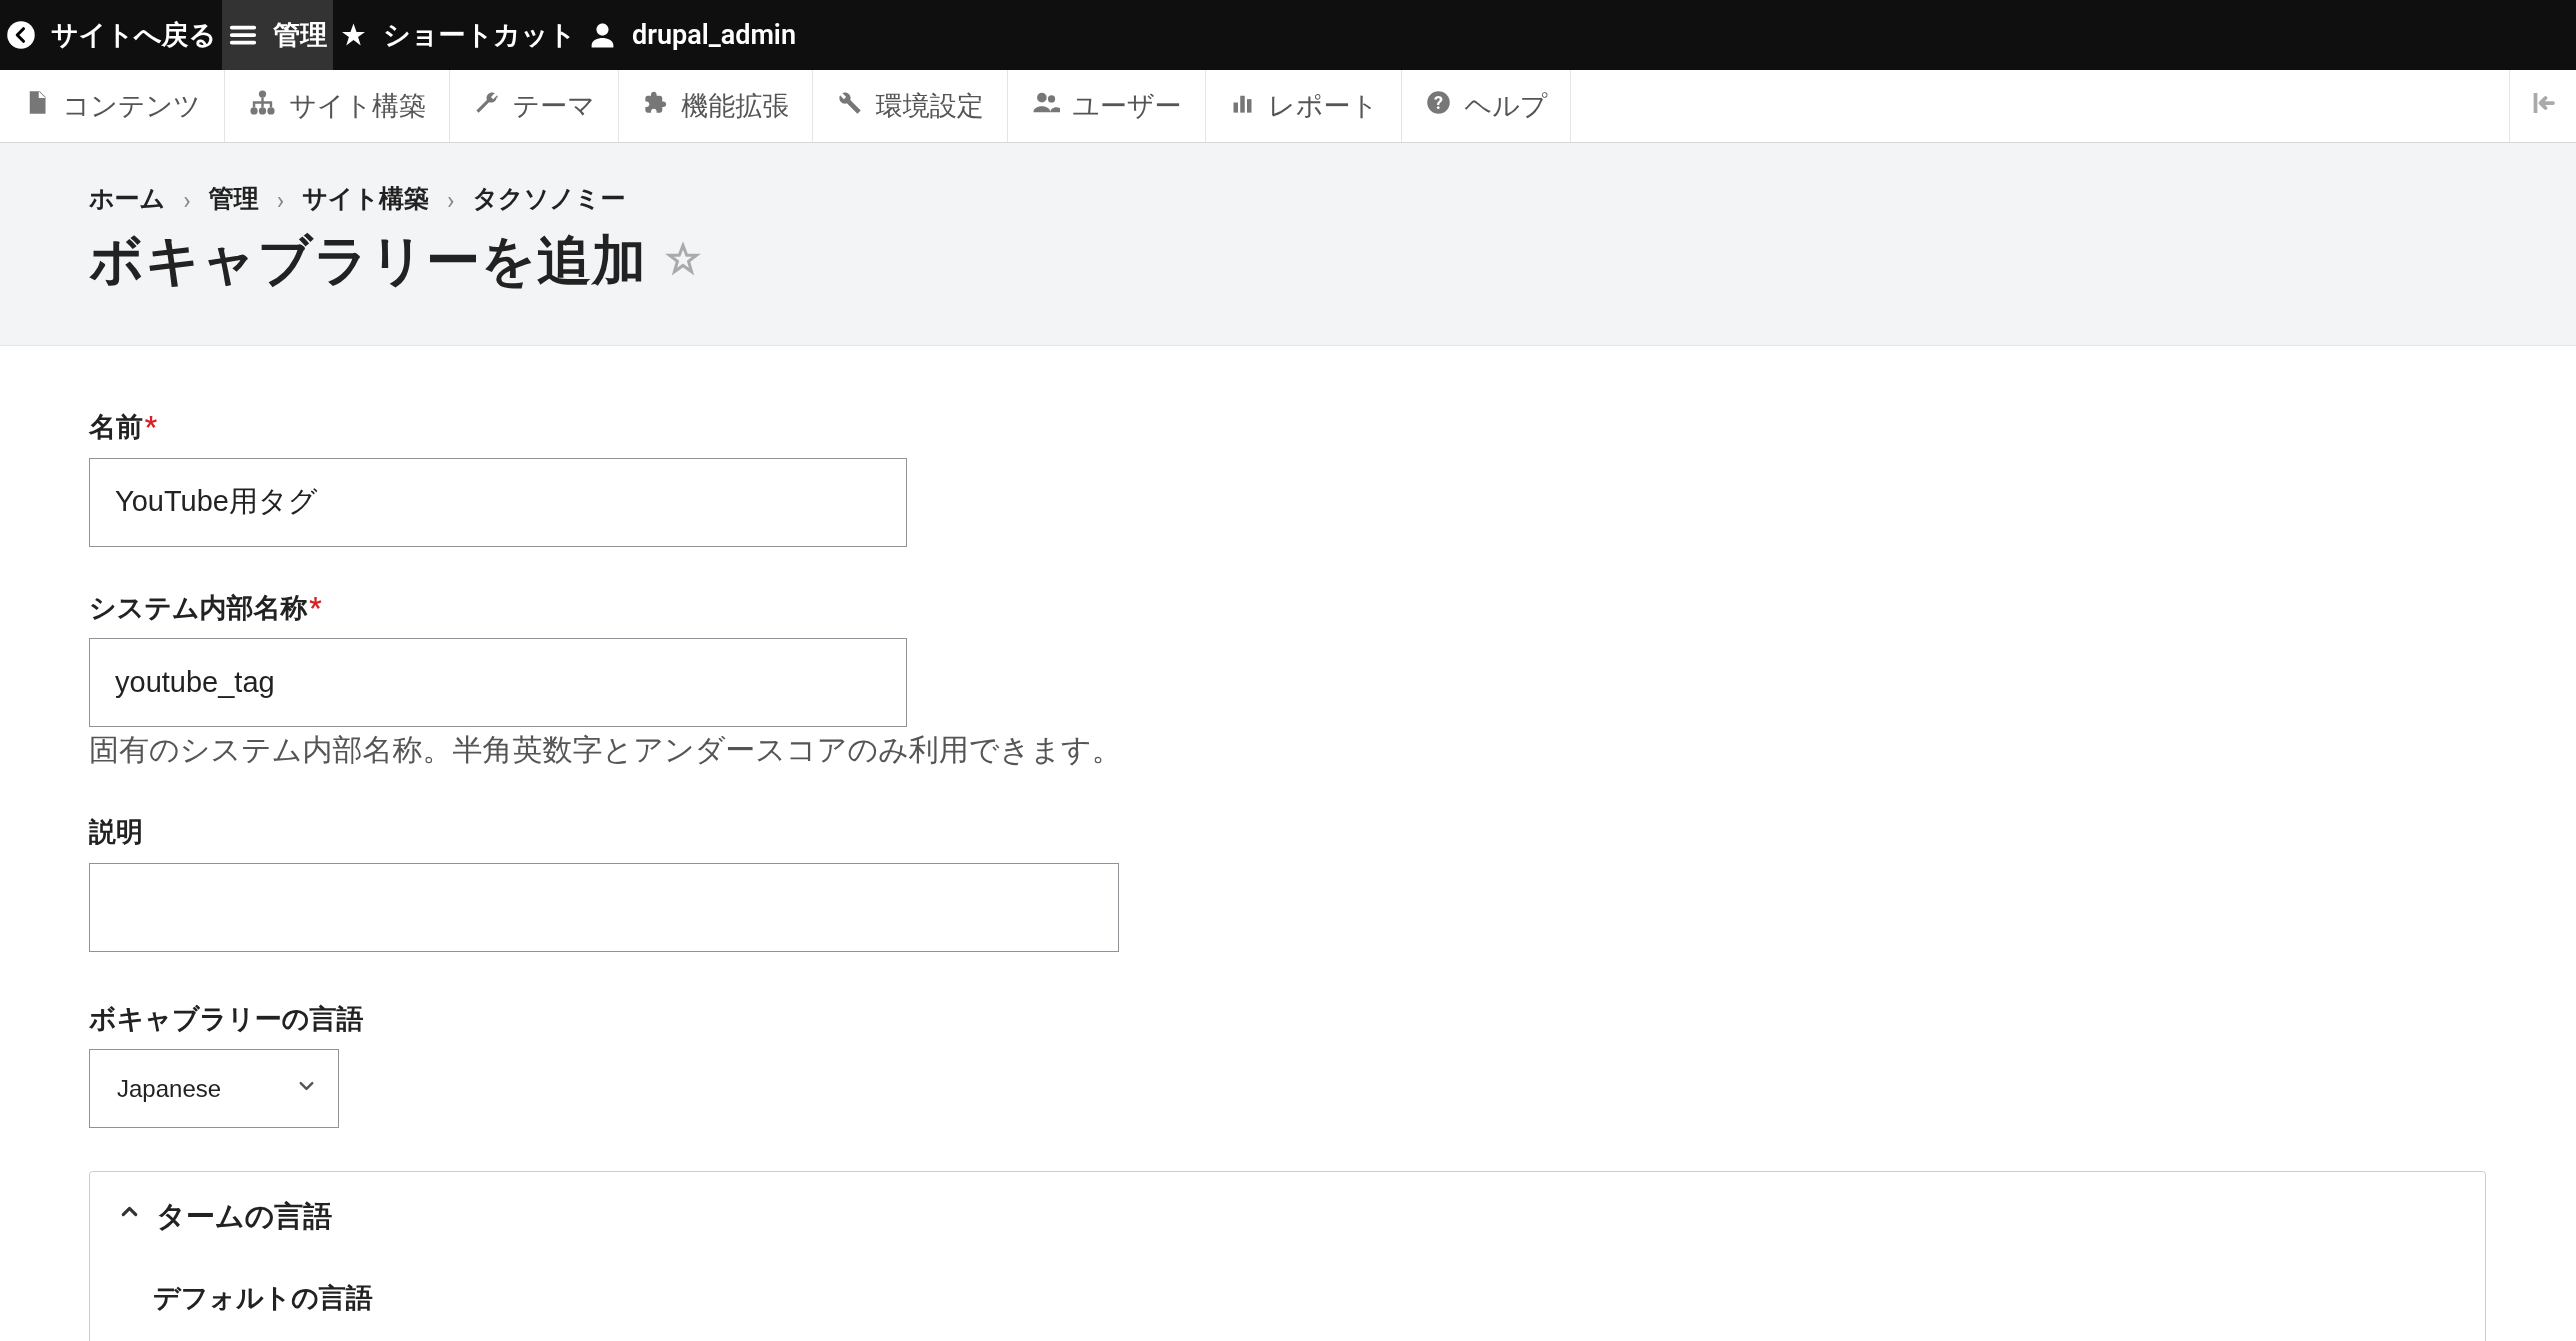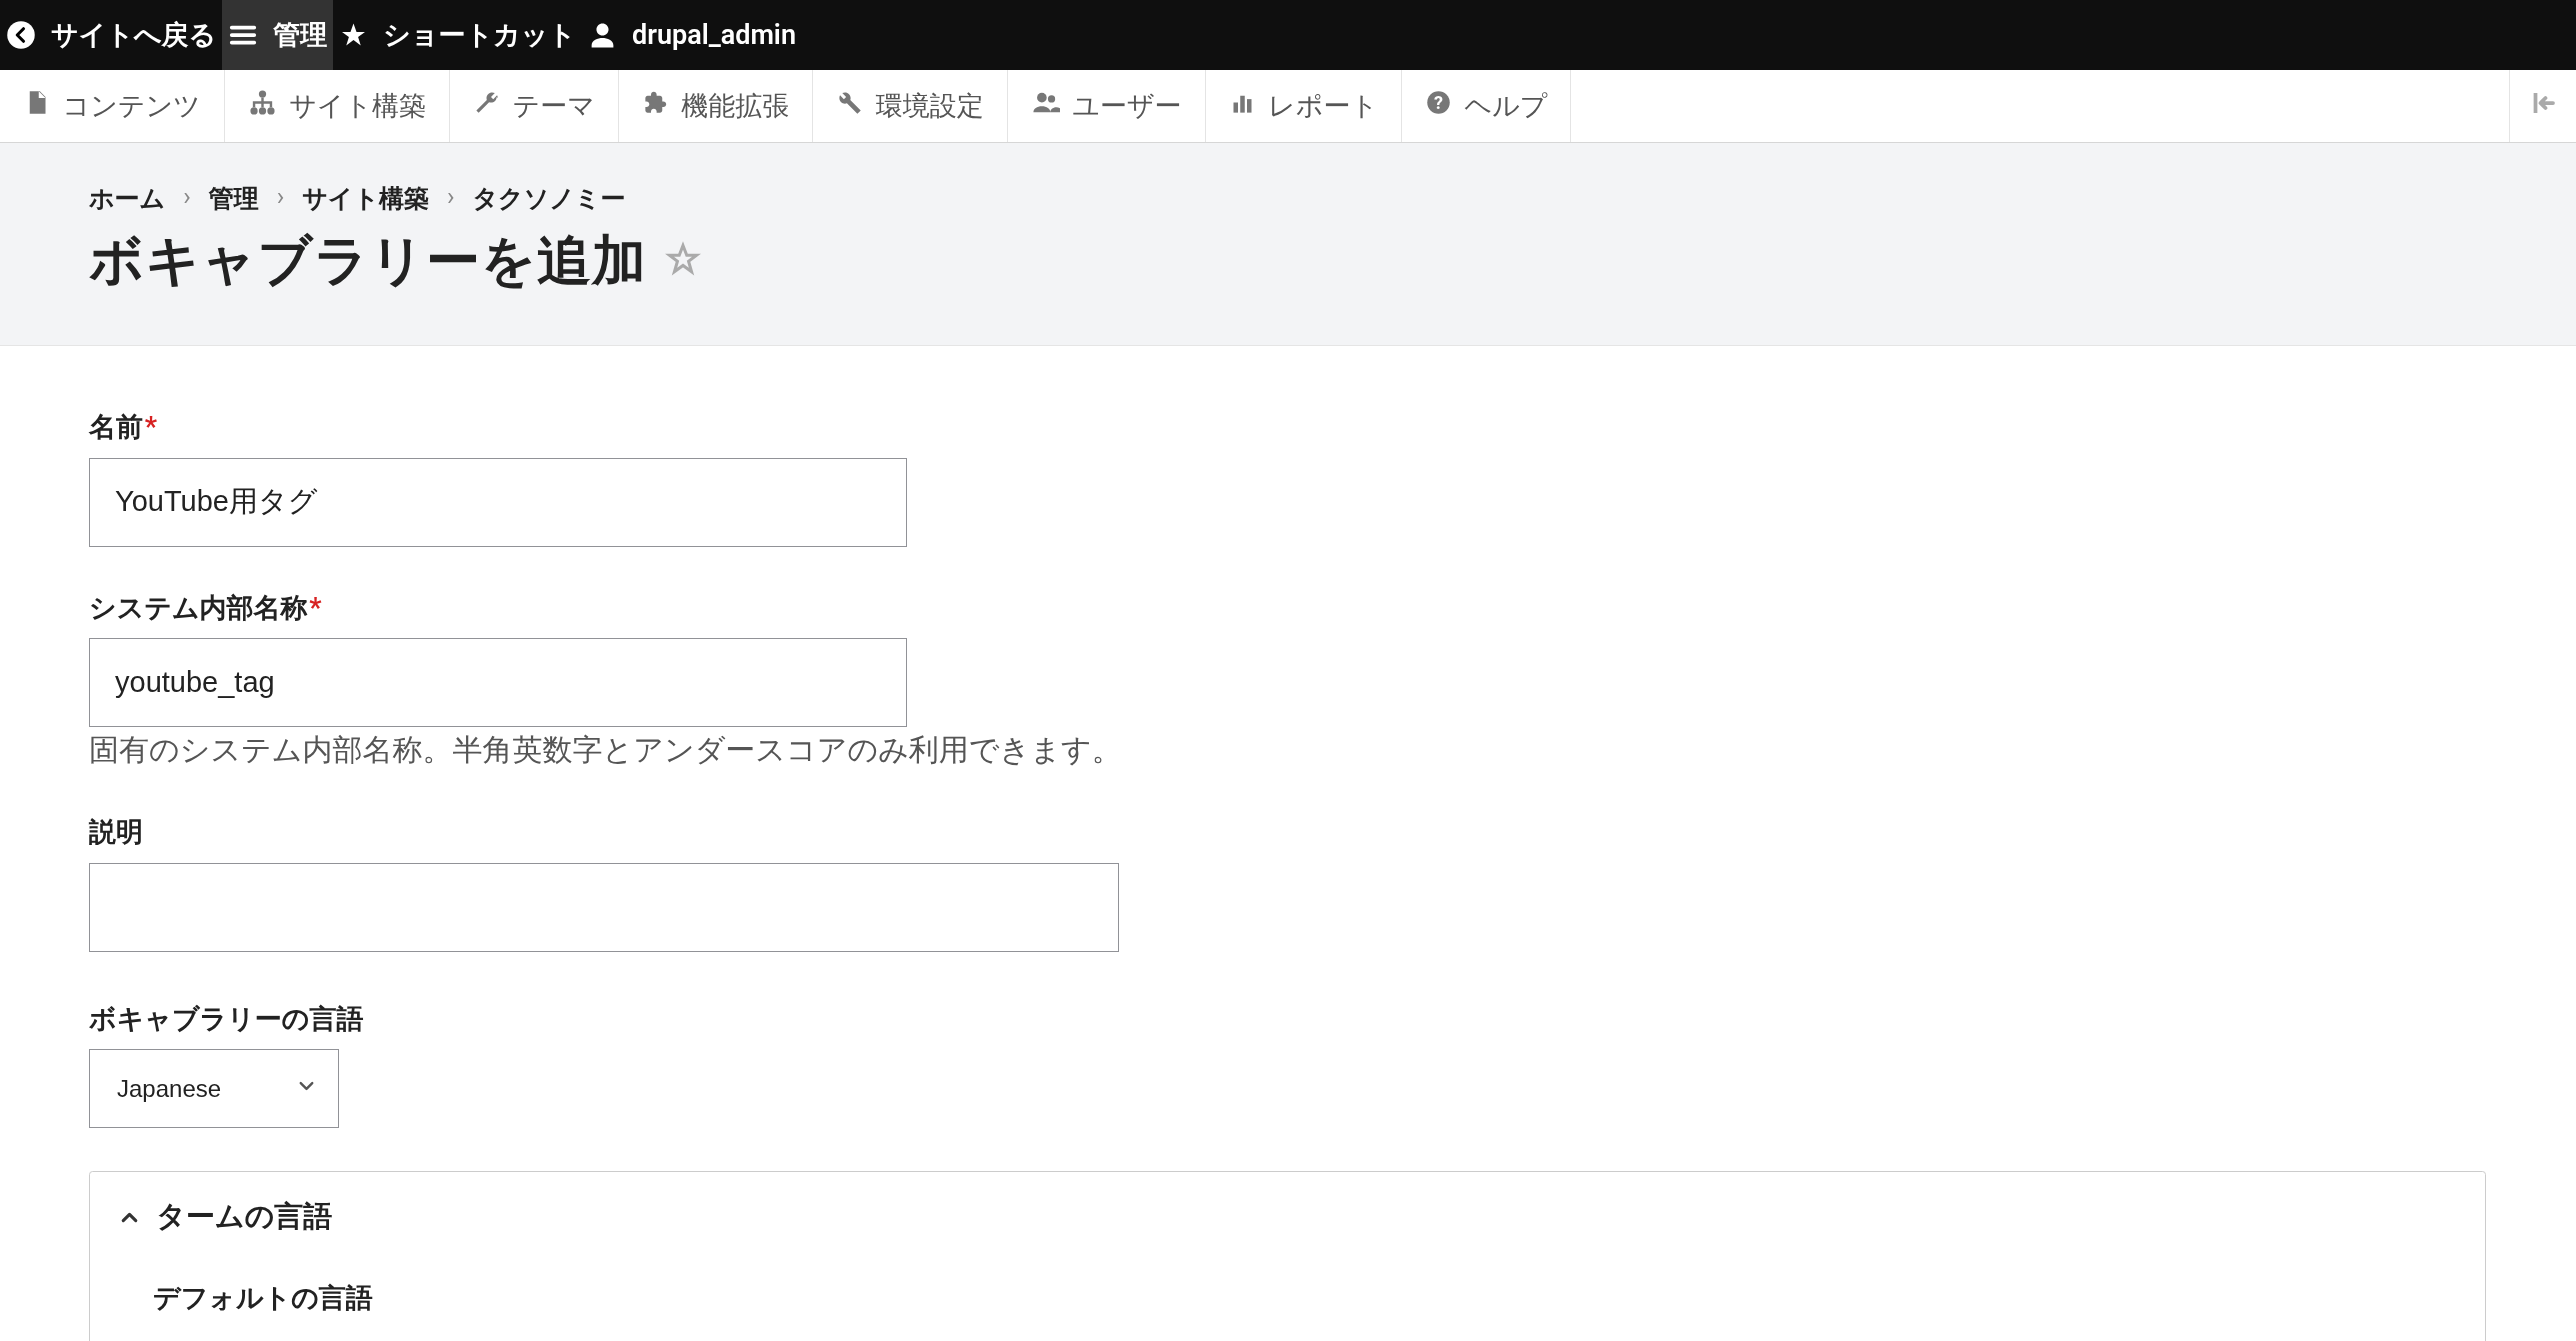--- a/index.html
+++ b/index.html
@@ -14,21 +14,21 @@
 
 
 .toolbar-sec { background: #fff; border-bottom: 1.8px solid #d6d6d6; height: 73px; display: flex; align-items: stretch; }
 .toolbar-sec .sec-item { display: flex; align-items: center; padding: 8px 23px; gap: 12.5px; font-size: 27px; color: #555; cursor: pointer; border-right: 0.9px solid #e4e4e4; }
 .toolbar-sec .sec-item .icon svg { fill: #777; }
 .toolbar-sec .spacer { flex: 1; border-right: 0.9px solid #e4e4e4; }
 .toolbar-sec .collapse-btn { display: flex; align-items: center; padding: 0 18px; }
 
 
 .region-header { background: #f3f4f6; padding: 39px 89px 47px; border-bottom: 0.9px solid #e5e5e5; }
-.breadcrumb { display: flex; align-items: flex-start; gap: 18px; font-size: 25px; font-weight: 600; color: #222; }
+.breadcrumb { display: flex; align-items: flex-end; gap: 18px; font-size: 25px; font-weight: 600; color: #222; }
 .breadcrumb .crumb { cursor: pointer; }
 .breadcrumb .sep { color: #888; font-weight: 400; }
 .page-title-wrap { display: flex; align-items: center; gap: 18px; margin-top: 10px; }
 .page-title { font-size: 54px; font-weight: 700; color: #222; letter-spacing: 0.9px; }
 .star-icon svg { stroke: #aaa; fill: none; stroke-width: 2; }
 
 
 .content { padding: 63px 89px 36px; }
 .form-item { margin-bottom: 43px; }
 .form-item label { display: block; font-size: 27px; font-weight: 700; margin-bottom: 12.5px; color: #222; }
@@ -37,21 +37,21 @@
 .help-text { font-size: 30px; color: #555; margin-top: 3px; }
 .textarea { width: 1030px; height: 89px; border: 1.8px solid #919297; background: #fff; padding: 18px 25px; font-size: 29px; resize: none; }
 
 .select-wrap { position: relative; display: inline-block; }
 .select { height: 79px; border: 1.8px solid #919297; background: #fff; padding: 0 63px 0 27px; font-size: 24px; color: #222; appearance: none; cursor: pointer; }
 .select.small { width: 250px; }
 .select-wrap .chev { position: absolute; right: 21.5px; top: 50%; transform: translateY(-50%); pointer-events: none; }
 
 
 .details { border: 1.8px solid #ccc; border-radius: 3.6px; margin-top: 27px; width: 2522px; max-width: calc(100vw - 179px); }
-.details-summary { display: flex; align-items: flex-end; gap: 14.3px; padding: 25px 27px; font-size: 29px; font-weight: 700; cursor: pointer; }
+.details-summary { display: flex; align-items: flex-start; gap: 14.3px; padding: 25px 27px; font-size: 29px; font-weight: 700; cursor: pointer; }
 .details-body { padding: 18px 63px 36px; }
 .details-body .form-item label { font-weight: 700; }
 </style>
 </head>
 <body>
 
 <div class="toolbar-top">
   <div class="tb-item">
     <span class="icon">
       <svg width="30" height="30" viewBox="0 0 24 24">

